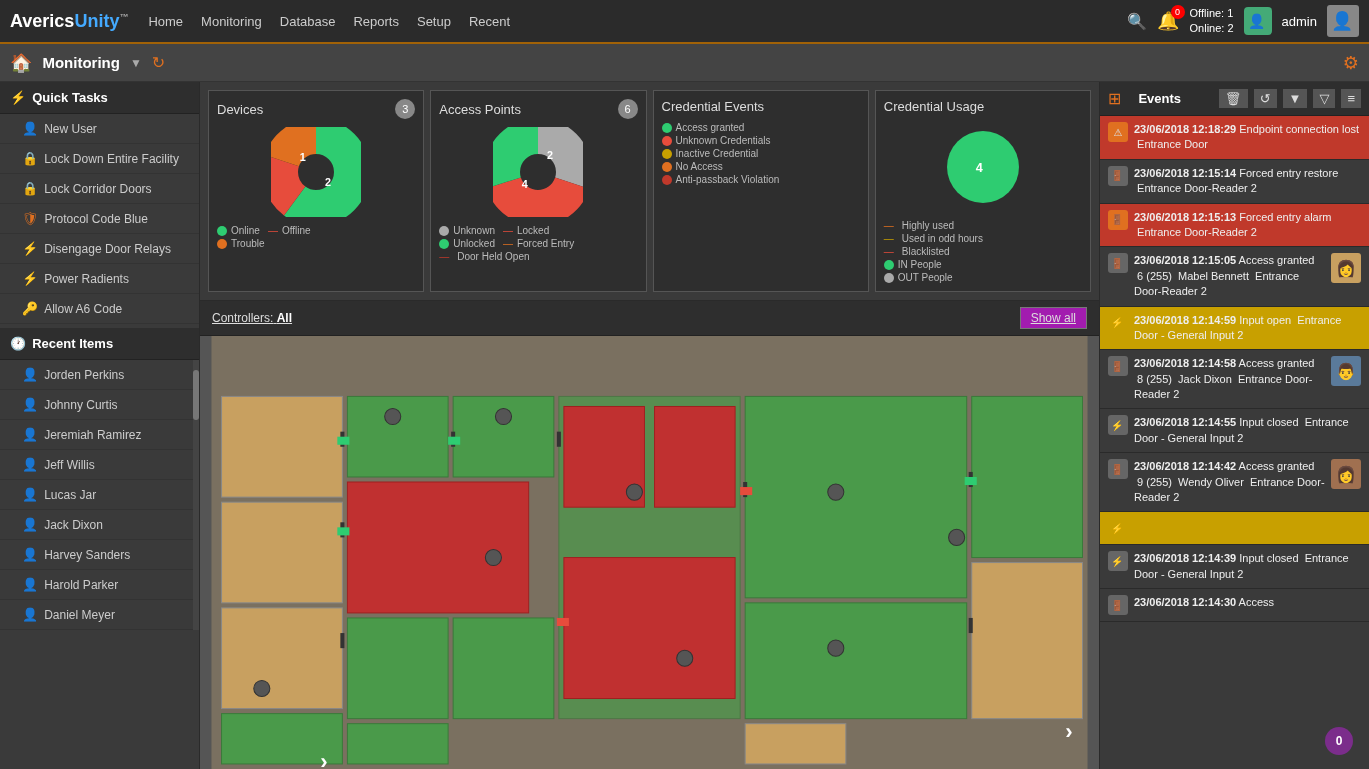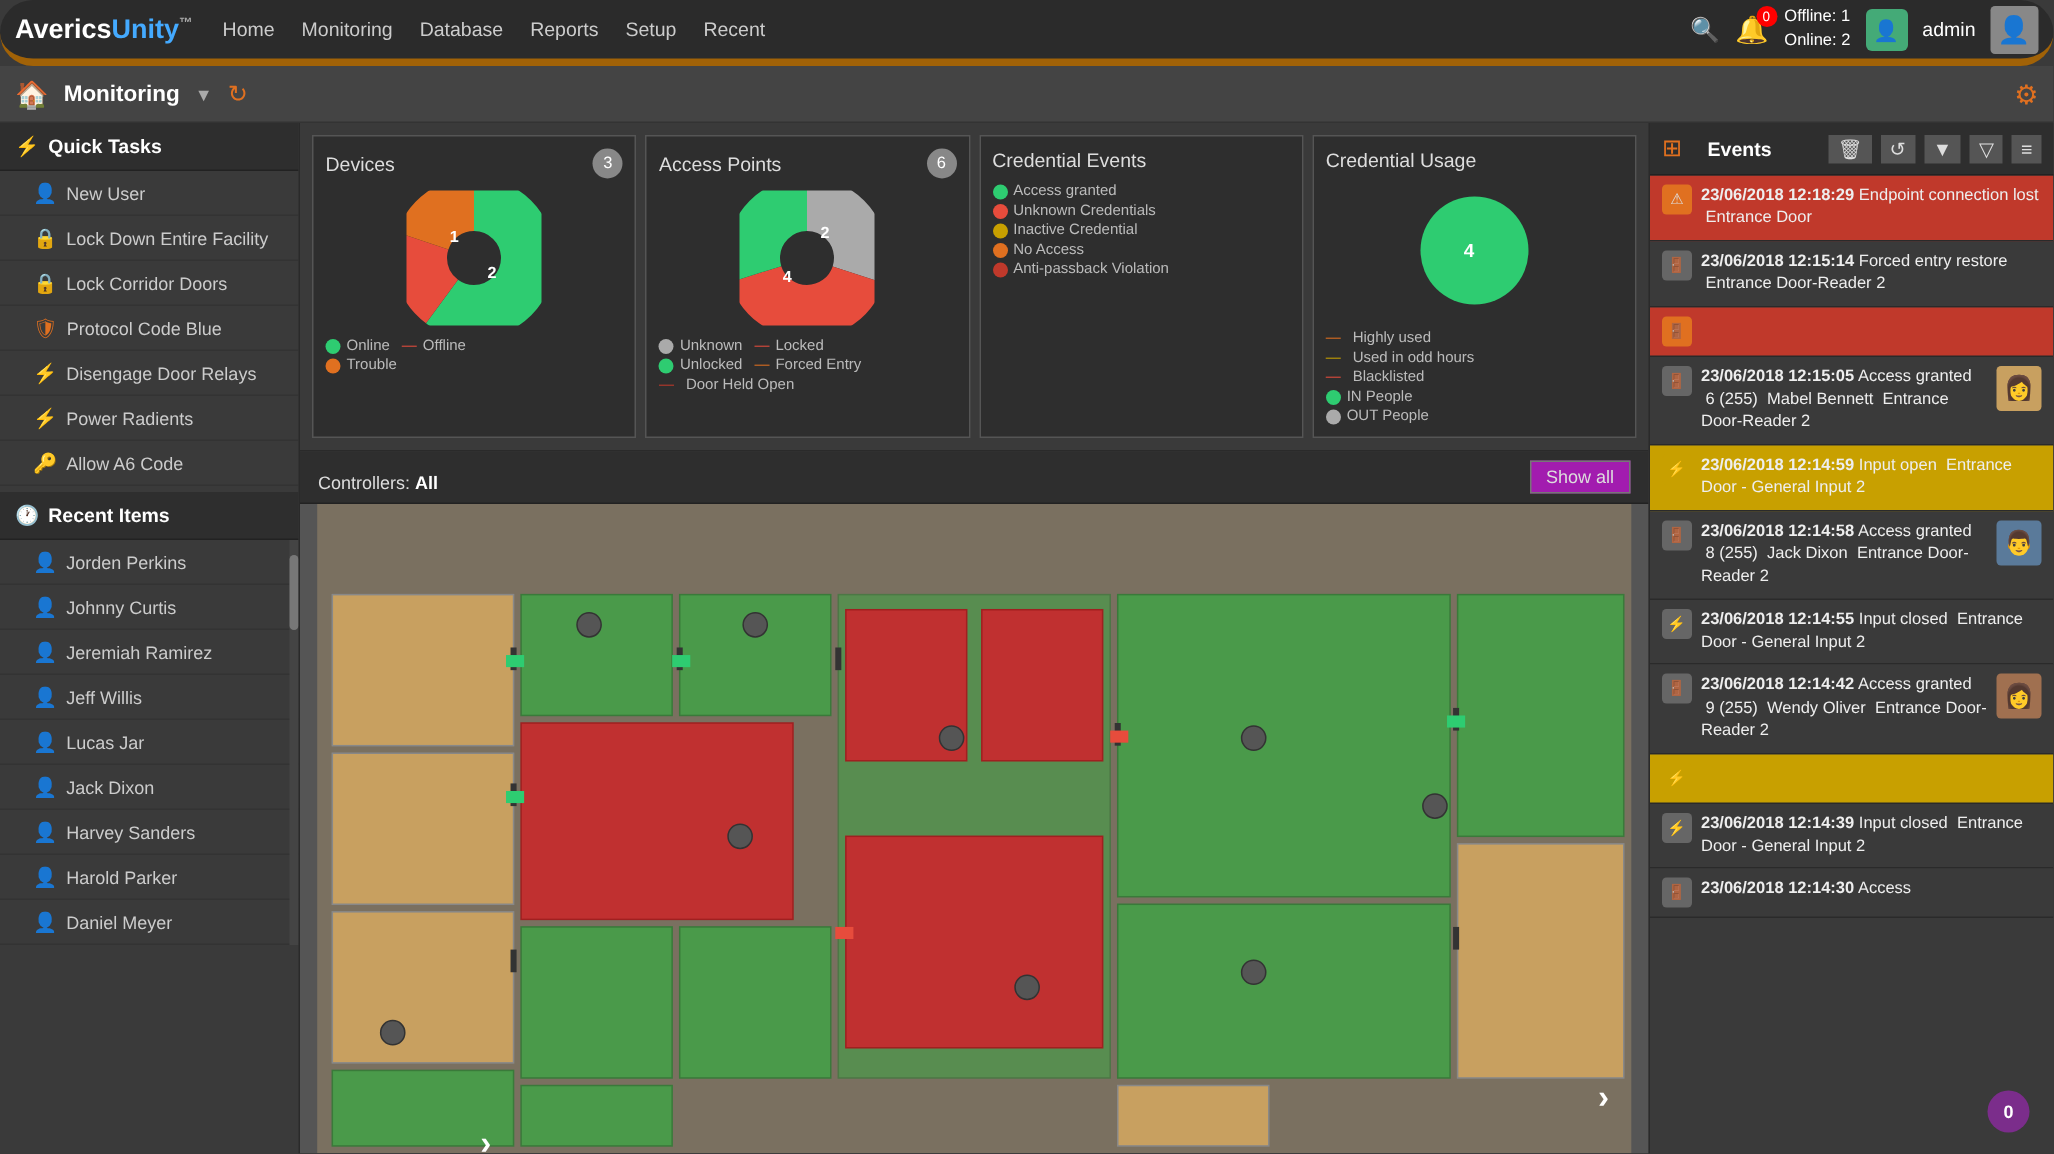--- a/index.html
+++ b/index.html
@@ -5,22 +5,21 @@
     * { box-sizing: border-box; margin: 0; padding: 0; }
     body { font-family: Arial, sans-serif; font-size: 12px; background: #3a3a3a; color: #ddd; overflow: hidden; width: 1369px; height: 769px; }
 
     
     .top-nav {
       background: #2b2b2b;
       height: 44px;
       display: flex;
       align-items: center;
       padding: 0 10px;
-      border-bottom: 5px solid #a16207;
-      border-radius: 22px;
+      border-bottom: 2px solid #a16207;
     }
     .logo {
       font-size: 18px;
       font-weight: bold;
       color: #fff;
       margin-right: 20px;
       white-space: nowrap;
     }
     .logo span { color: #aaa; font-weight: normal; }
     .logo sup { font-size: 9px; color: #aaa; }
@@ -153,22 +152,23 @@
       flex: 1;
       background: #555;
       position: relative;
       overflow: hidden;
     }
     .map-header {
       background: #2e2e2e;
       padding: 6px 12px;
       display: flex;
       justify-content: space-between;
-      align-items: flex-end;
+      align-items: center;
       border-bottom: 1px solid #222;
+      text-decoration: underline;
     }
     .show-all-btn {
       background: #a21caf;
       color: #ddd;
       border: 1px solid #777;
       padding: 3px 10px;
       cursor: pointer;
       font-size: 12px;
     }
 
@@ -578,20 +578,23 @@
 
       <div class="event-item normal-bg">
         <div class="event-icon gray">🚪</div>
         <div class="event-text">
           <strong>23/06/2018 12:15:14</strong> Forced entry restore &nbsp;Entrance Door-Reader 2
         </div>
       </div>
 
       <div class="event-item red-bg">
         <div class="event-icon orange">🚪</div>
+        <div class="event-text">
+          <strong>23/06/2018 12:15:13</strong> Forced entry alarm &nbsp;Entrance Door-Reader 2
+        </div>
       </div>
 
       <div class="event-item normal-bg">
         <div class="event-icon gray">🚪</div>
         <div class="event-text">
           <strong>23/06/2018 12:15:05</strong> Access granted &nbsp;6 (255) &nbsp;Mabel Bennett &nbsp;Entrance Door-Reader 2
         </div>
         <div class="event-avatar" style="background:#c8a060;">👩</div>
       </div>
 

